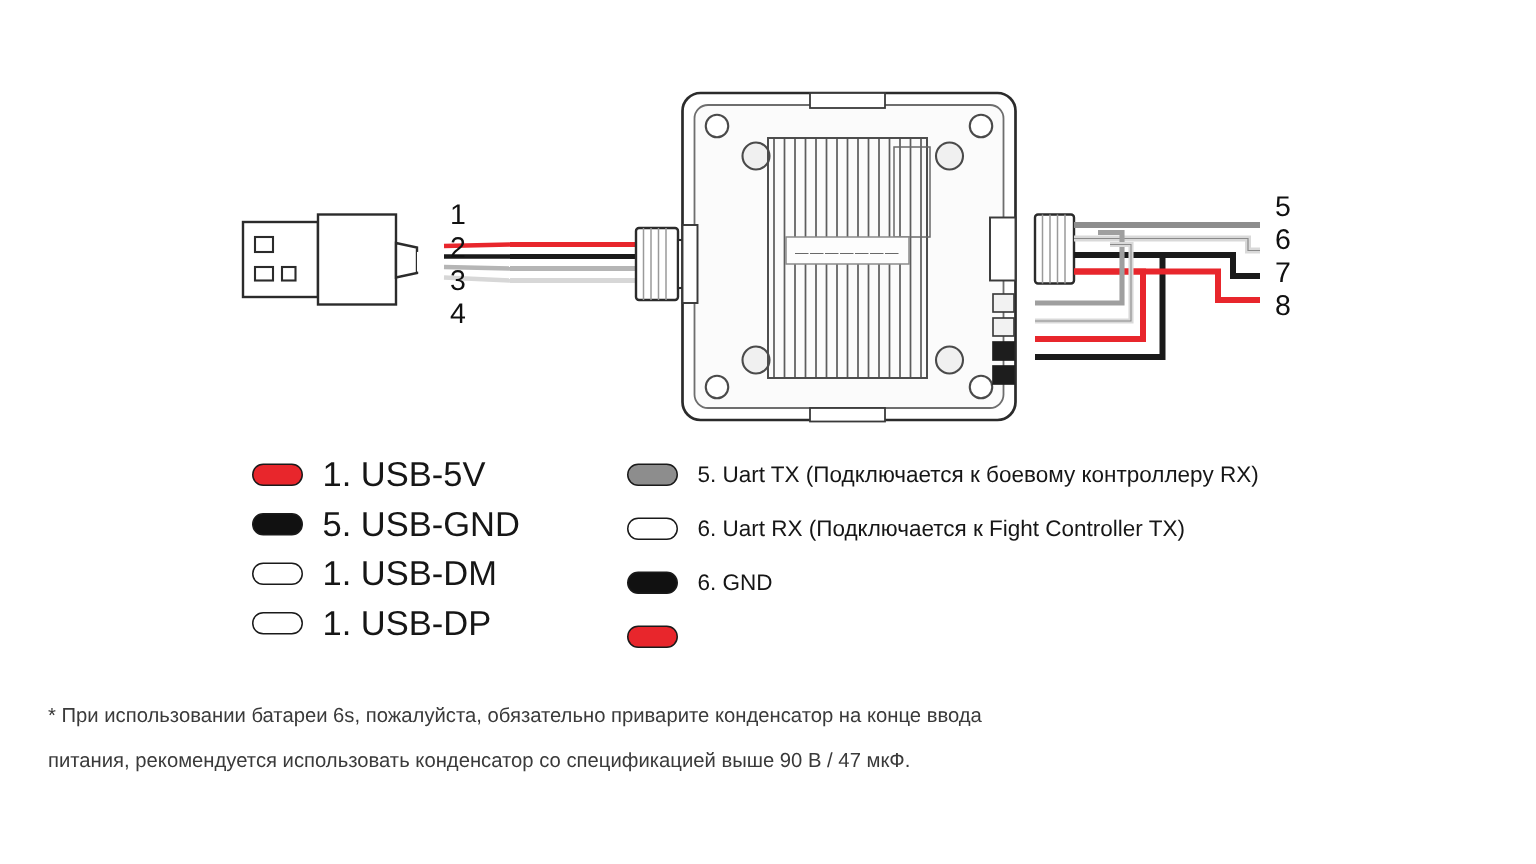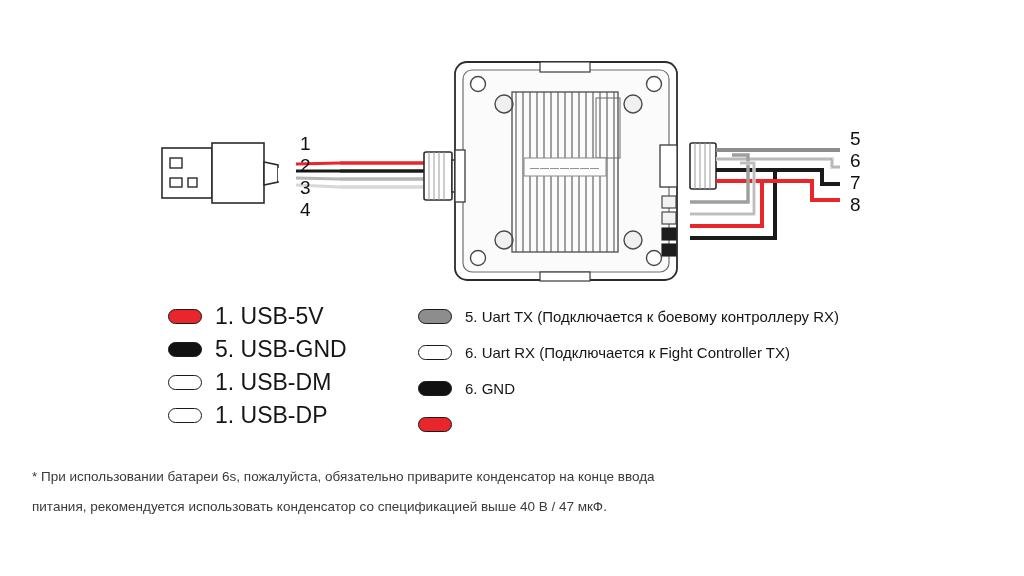--- a/index.html
+++ b/index.html
@@ -259,16 +259,16 @@
       </div>
       <div class="legend-row small">
         <span class="swatch" style="background:#e8262c"></span>
       </div>
     </div>
 
   </div>
 
   <div class="footnote">
     <div>* При использовании батареи 6s, пожалуйста, обязательно приварите конденсатор на конце ввода</div>
-    <div>питания, рекомендуется использовать конденсатор со спецификацией выше 40 В / 47 мкФ.</div>
+    <div>питания, рекомендуется использовать конденсатор со спецификацией выше 90 В / 47 мкФ.</div>
   </div>
 
 </div>
 
 </body></html>

